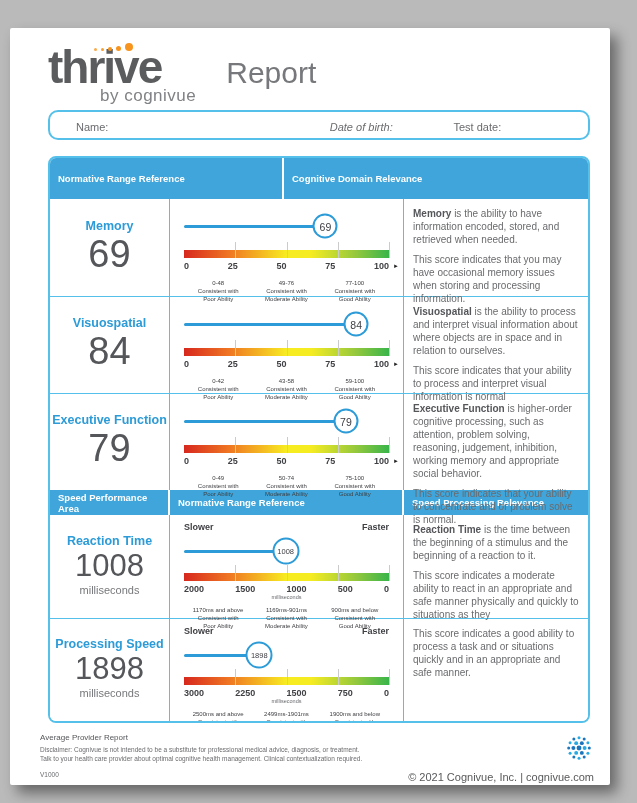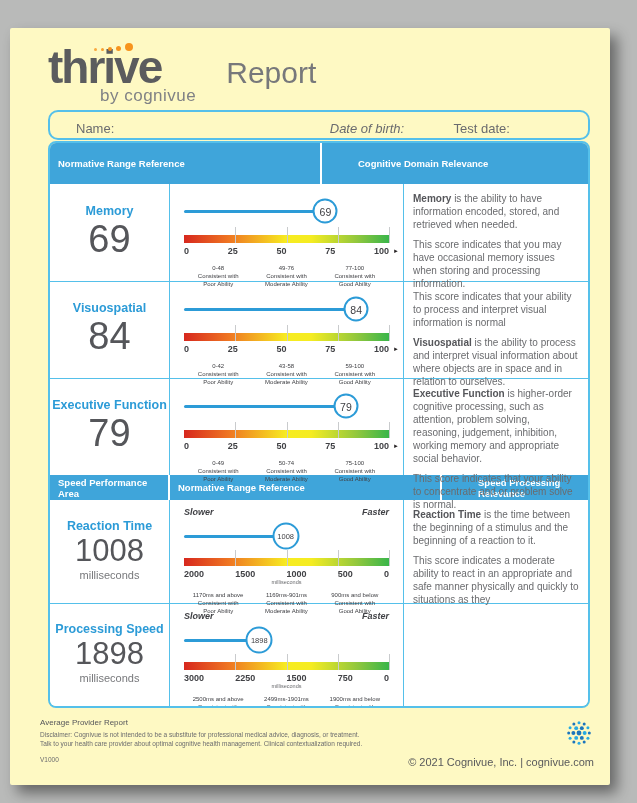--- a/index.html
+++ b/index.html
@@ -1,65 +1,65 @@
 <!DOCTYPE html>
 <html><head>
 <meta charset="utf-8">
 <style>
   * { margin:0; padding:0; box-sizing:border-box; }
   body { font-family:"Liberation Sans", sans-serif; }
   .screen { position:relative; width:637px; height:803px; background:#b9bab9; overflow:hidden; }
   .report-page {
     position:absolute; left:10px; top:28px; width:600px; height:757px;
-    background:#fef9c3; box-shadow:7px 8px 14px rgba(0,0,0,0.45);
+    background:#ffffff; box-shadow:7px 8px 14px rgba(0,0,0,0.45);
     border-radius:2px; padding:14px 20px 0 38px;
   }
   
   .brand-row { display:flex; align-items:flex-end; height:64px; margin-bottom:4px; }
   .thrive-wrap { position:relative; }
   .thrive-text { font-size:46px; font-weight:bold; color:#5b5c5e; letter-spacing:-2px; line-height:0.9; }
   .thrive-dots { position:absolute; left:46px; top:-4px; display:flex; align-items:flex-end; gap:4px; }
   .thrive-dots i { display:block; border-radius:50%; background:#f7941d; }
   .thrive-dots i:nth-child(1){width:3px;height:3px;opacity:.8;}
   .thrive-dots i:nth-child(2){width:3px;height:3px;opacity:.9;}
   .thrive-dots i:nth-child(3){width:4px;height:4px;}
   .thrive-dots i:nth-child(4){width:5px;height:5px;}
   .thrive-dots i:nth-child(5){width:8px;height:8px;}
   .byline { font-size:17px; color:#808285; margin:-2px 16px 0 52px; letter-spacing:0.5px; }
   .report-title { font-size:30px; color:#77787b; margin:0 0 16px 14px; }
   
   .patient-bar { position:relative; width:542px; height:30px; border:2px solid #55c0ea;
-    border-radius:10px; margin-bottom:1px; font-size:13px; color:#6a6b6e; }
+    border-radius:10px; margin-bottom:16px; font-size:11px; color:#6a6b6e; }
   .patient-bar span { position:absolute; top:9px; }
   .pb-name { left:26px; } .pb-dob { left:52%;font-style:italic; } .pb-test { left:75%; }
   
   .rtable { width:542px; border:2px solid #55c0ea; border-radius:8px; overflow:hidden; }
   .thead { display:flex; background:#3fa5da; color:#ffffff; font-weight:bold; font-size:9.5px; }
   .hcell { padding:5px 8px; display:flex; align-items:center; }
   .hc1 { width:120px; border-right:2px solid #ffffff; }
-  .hc2 { width:272px; border-right:2px solid #ffffff;text-align:right; }
-  .hc3 { flex:1;margin-left:28px; }
+  .hc2 { width:234px; border-right:2px solid #ffffff;text-align:right; }
+  .hc3 { flex:1; }
   .thead-cog { height:41px; }
   .thead-speed { height:25px; }
   .trow { display:flex; background:#ffffff; }
   #cog-rows .trow + .trow, #speed-rows .trow + .trow { border-top:1.5px solid #55c0ea; }
   .row-cog { height:97px; }
   .row-speed { height:103px; }
   .cell { position:relative; }
   .c1 { width:120px; border-right:1.5px solid #55c0ea; display:flex; flex-direction:column;
         align-items:center; justify-content:center; gap:2px; padding-bottom:4px; }
   .c2 { width:234px; border-right:1.5px solid #55c0ea; padding:0 14px; }
   .c3 { flex:1; padding:8px 9px; }
   .domain-name { font-size:12.5px; font-weight:bold; color:#2c9bd7; }
   .domain-score { font-size:38px; color:#55565a; line-height:1; }
   .row-speed .domain-score { font-size:31px; }
   .domain-unit { font-size:11px; color:#77787b; margin-top:1px; }
   
   .sf-row { display:flex; justify-content:space-between; font-size:9px; font-weight:bold;
-            color:#404145; padding-top:7px;font-style:italic; }
+            color:#404145; padding-top:7px; }
   .slider { position:relative; height:30px; margin-top:4px; }
   .row-cog .slider { margin-top:12px; }
   .slider-line { position:absolute; top:50%; left:0; height:3px; margin-top:-1.5px;
                  background:#2c9bd7; border-radius:2px; }
   .slider-circle { position:absolute; top:50%; transform:translate(-50%,-50%);
     width:25px; height:25px; border-radius:50%; background:#ffffff; border:2.5px solid #2c9bd7;
     display:flex; align-items:center; justify-content:center;
     font-size:10.5px; color:#404145; }
   .row-speed .slider-circle { width:27px; height:27px; font-size:7.5px; }
   
@@ -217,22 +217,22 @@
           <div>Moderate Ability</div>
         </div>
         <div class="range-group">
           <div>59-100</div>
           <div>Consistent with</div>
           <div>Good Ability</div>
         </div>
       </div>
     </div>
     <div class="cell c3">
+      <p><b>Visuospatial</b> <span>is the ability to process and interpret visual information about where objects are in space and in relation to ourselves.</span></p>
       <p>This score indicates that your ability to process and interpret visual information is normal</p>
-      <p><b>Visuospatial</b> <span>is the ability to process and interpret visual information about where objects are in space and in relation to ourselves.</span></p>
     </div>
   </div>
           <div class="trow row-cog">
     <div class="cell c1">
       <div class="domain-name">Executive Function</div>
       <div class="domain-score">79</div>
 
     </div>
     <div class="cell c2">
 
@@ -386,20 +386,21 @@
 
         </div>
         <div class="range-group">
           <div>1900ms and below</div>
           <div>Consistent with</div>
 
         </div>
       </div>
     </div>
     <div class="cell c3">
+      <p>This score indicates a good ability to process a task and or situations quickly and in an appropriate and safe manner.</p>
     </div>
   </div>
         </div>
     </div>
 
     <div class="page-footer">
       <div class="pf-left">
         <div class="pf-provider">Average Provider Report</div>
         <div class="pf-disc">Disclaimer: Cognivue is not intended to be a substitute for professional medical advice, diagnosis, or treatment.</div>
         <div class="pf-disc">Talk to your health care provider about optimal cognitive health management. Clinical contextualization required.</div>

